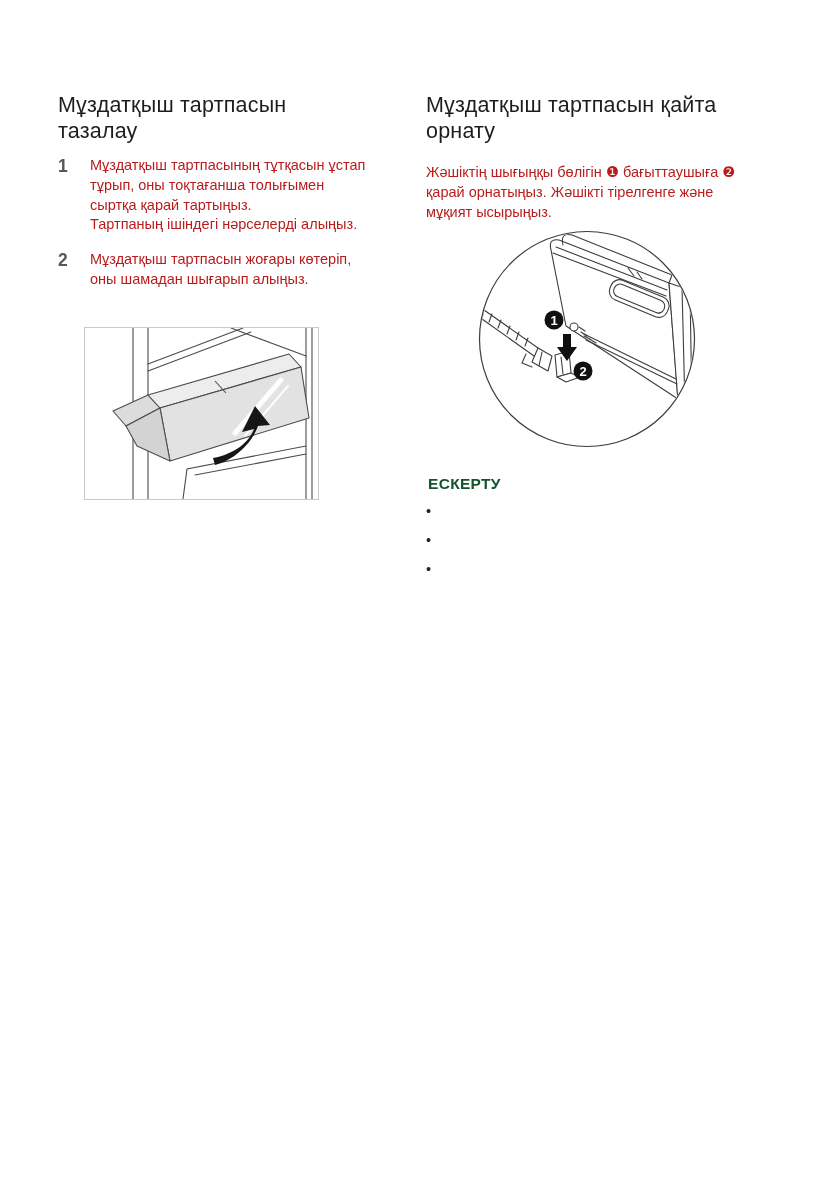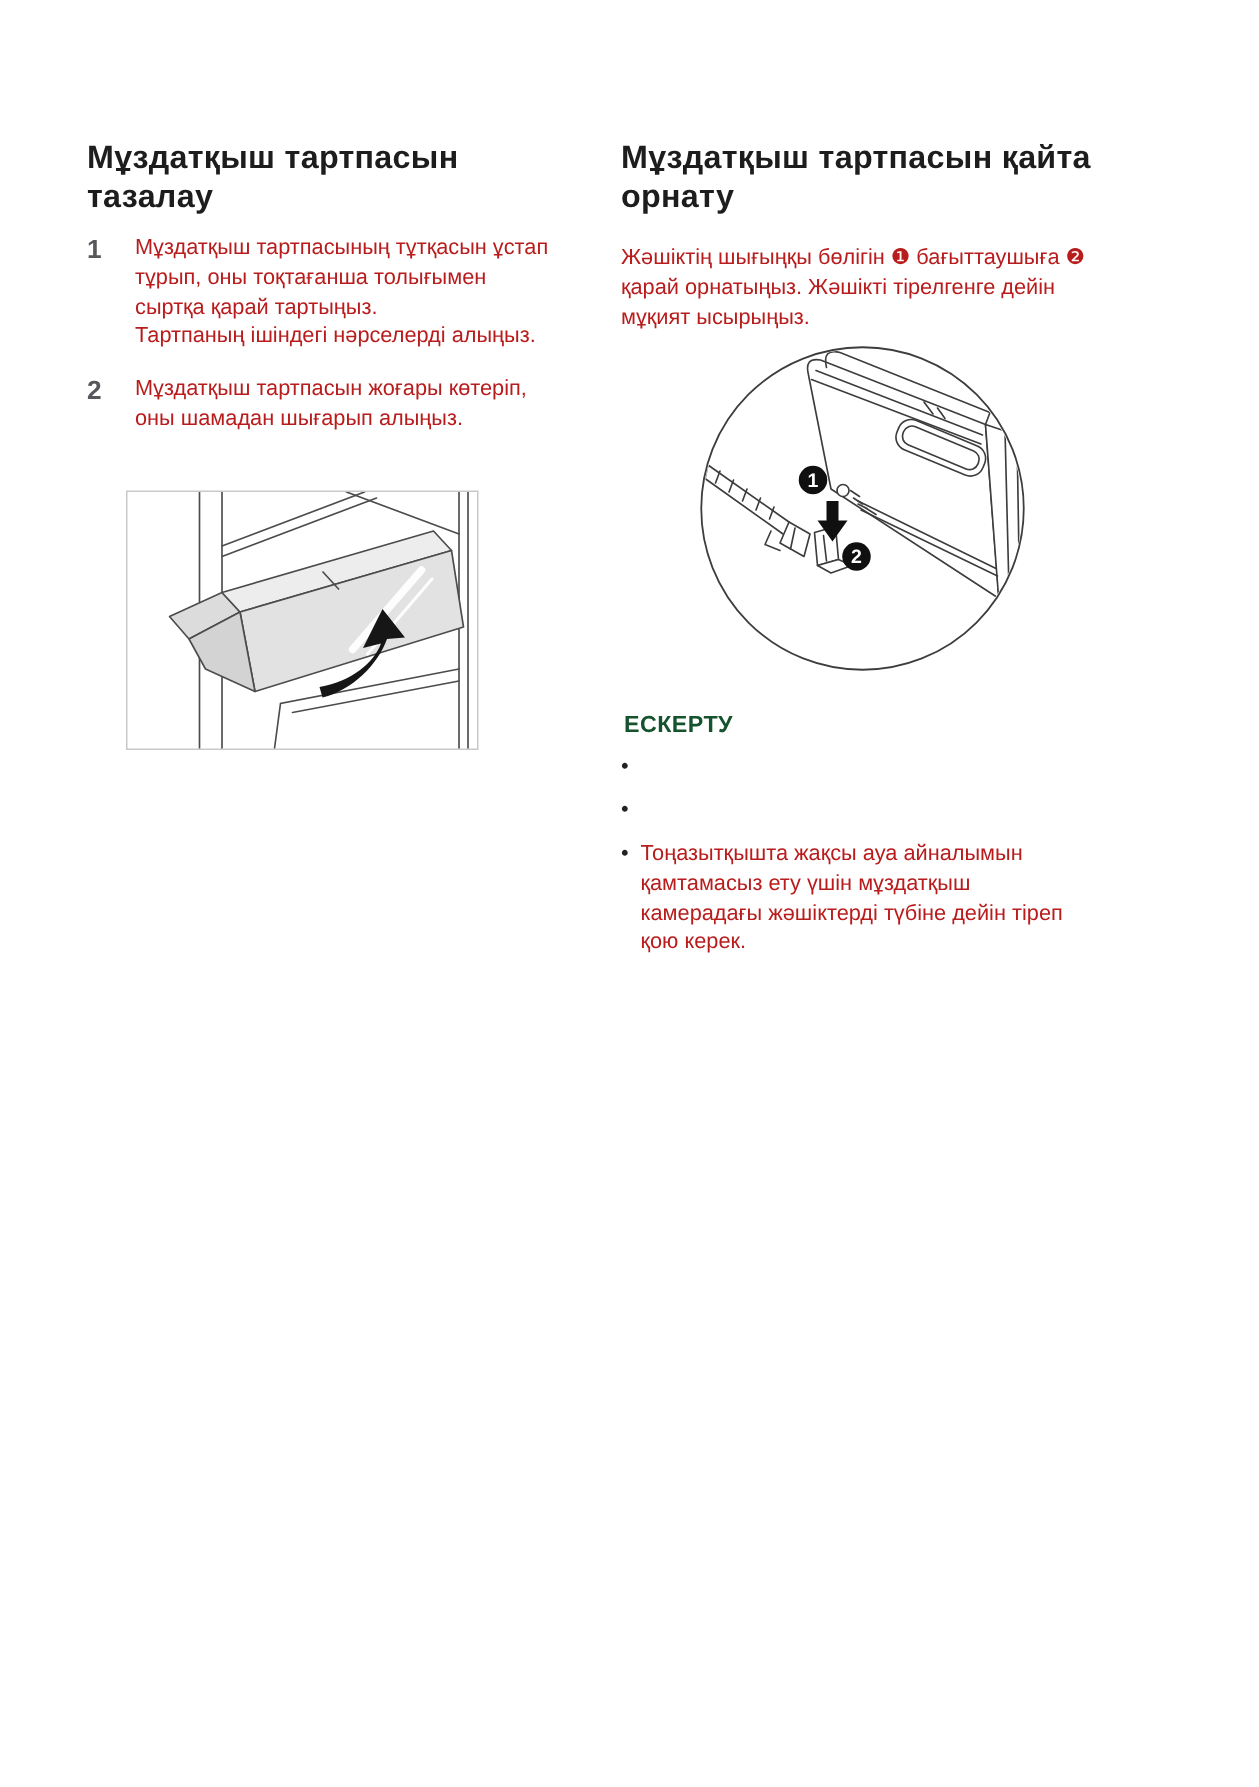--- a/index.html
+++ b/index.html
@@ -3,24 +3,24 @@
 <meta charset="utf-8">
 <style>
   html,body { margin:0; padding:0; background:#ffffff; }
   .page {
     position:relative; width:839px; height:1191px; background:#ffffff;
     font-family:"Liberation Sans","DejaVu Sans",sans-serif; color:#232323;
     overflow:hidden;
   }
   .col { position:absolute; top:92px; }
   .col-left  { left:58px;  width:358px; }
-  .col-right { left:414px; width:378px; }
+  .col-right { left:426px; width:378px; }
 
   .section-title {
-    margin:0; font-size:21.5px; line-height:26px; font-weight:bold;
+    margin:0; font-size:21.5px; line-height:26px; font-weight:normal;
     white-space:pre-line; letter-spacing:0.2px; color:#1d1d1d;
   }
   .step { display:flex; margin-top:12px; }
   .step + .step { margin-top:15px; }
   .step-num {
     flex:0 0 32px; width:32px; font-size:17.5px; font-weight:bold;
     color:#57585c; line-height:21px;
   }
   .step-text, .intro, .li-text {
     margin:0; font-size:14.5px; line-height:19.8px; white-space:pre-line; color:#b91c1c;
@@ -103,21 +103,21 @@
         <path fill="#161616" d="M128,130 C150,126 164,114 169,101 L157,104 L170,78 L185,97 L173,98 C167,115 150,132 130,137 Z"></path>
       </svg>
     </figure>
   </section>
 
   <section class="col col-right">
     <h1 class="section-title">Мұздатқыш тартпасын қайта
 орнату</h1>
 
     <p class="intro">Жәшіктің шығыңқы бөлігін ❶ бағыттаушыға ❷
-қарай орнатыңыз. Жәшікті тірелгенге дейін
+қарай орнатыңыз. Жәшікті тірелгенге және
 мұқият ысырыңыз.</p>
 
     <figure class="figure-circle">
       <svg width="230" height="232" viewBox="0 0 230 232">
         <defs>
           <clipPath id="circ">
               <circle cx="111" cy="113" r="106.5"></circle>
             </clipPath>
         </defs>
         <circle cx="111" cy="113" r="107.5" fill="#ffffff" stroke="#3d3d3d" stroke-width="1.2"></circle>
@@ -177,22 +177,18 @@
       <h2 class="warning-heading">ЕСКЕРТУ</h2>
       <ul>
         <li>
           <span class="dot">•</span>
         </li>
         <li>
           <span class="dot">•</span>
         </li>
         <li>
           <span class="dot">•</span>
-          <span class="li-text">Тоңазытқышта жақсы ауа айналымын
-қамтамасыз ету үшін мұздатқыш
-камерадағы жәшіктерді түбіне дейін тіреп
-қою керек.</span>
         </li>
       </ul>
     </div>
   </section>
 
 </div>
 
 </body></html>

